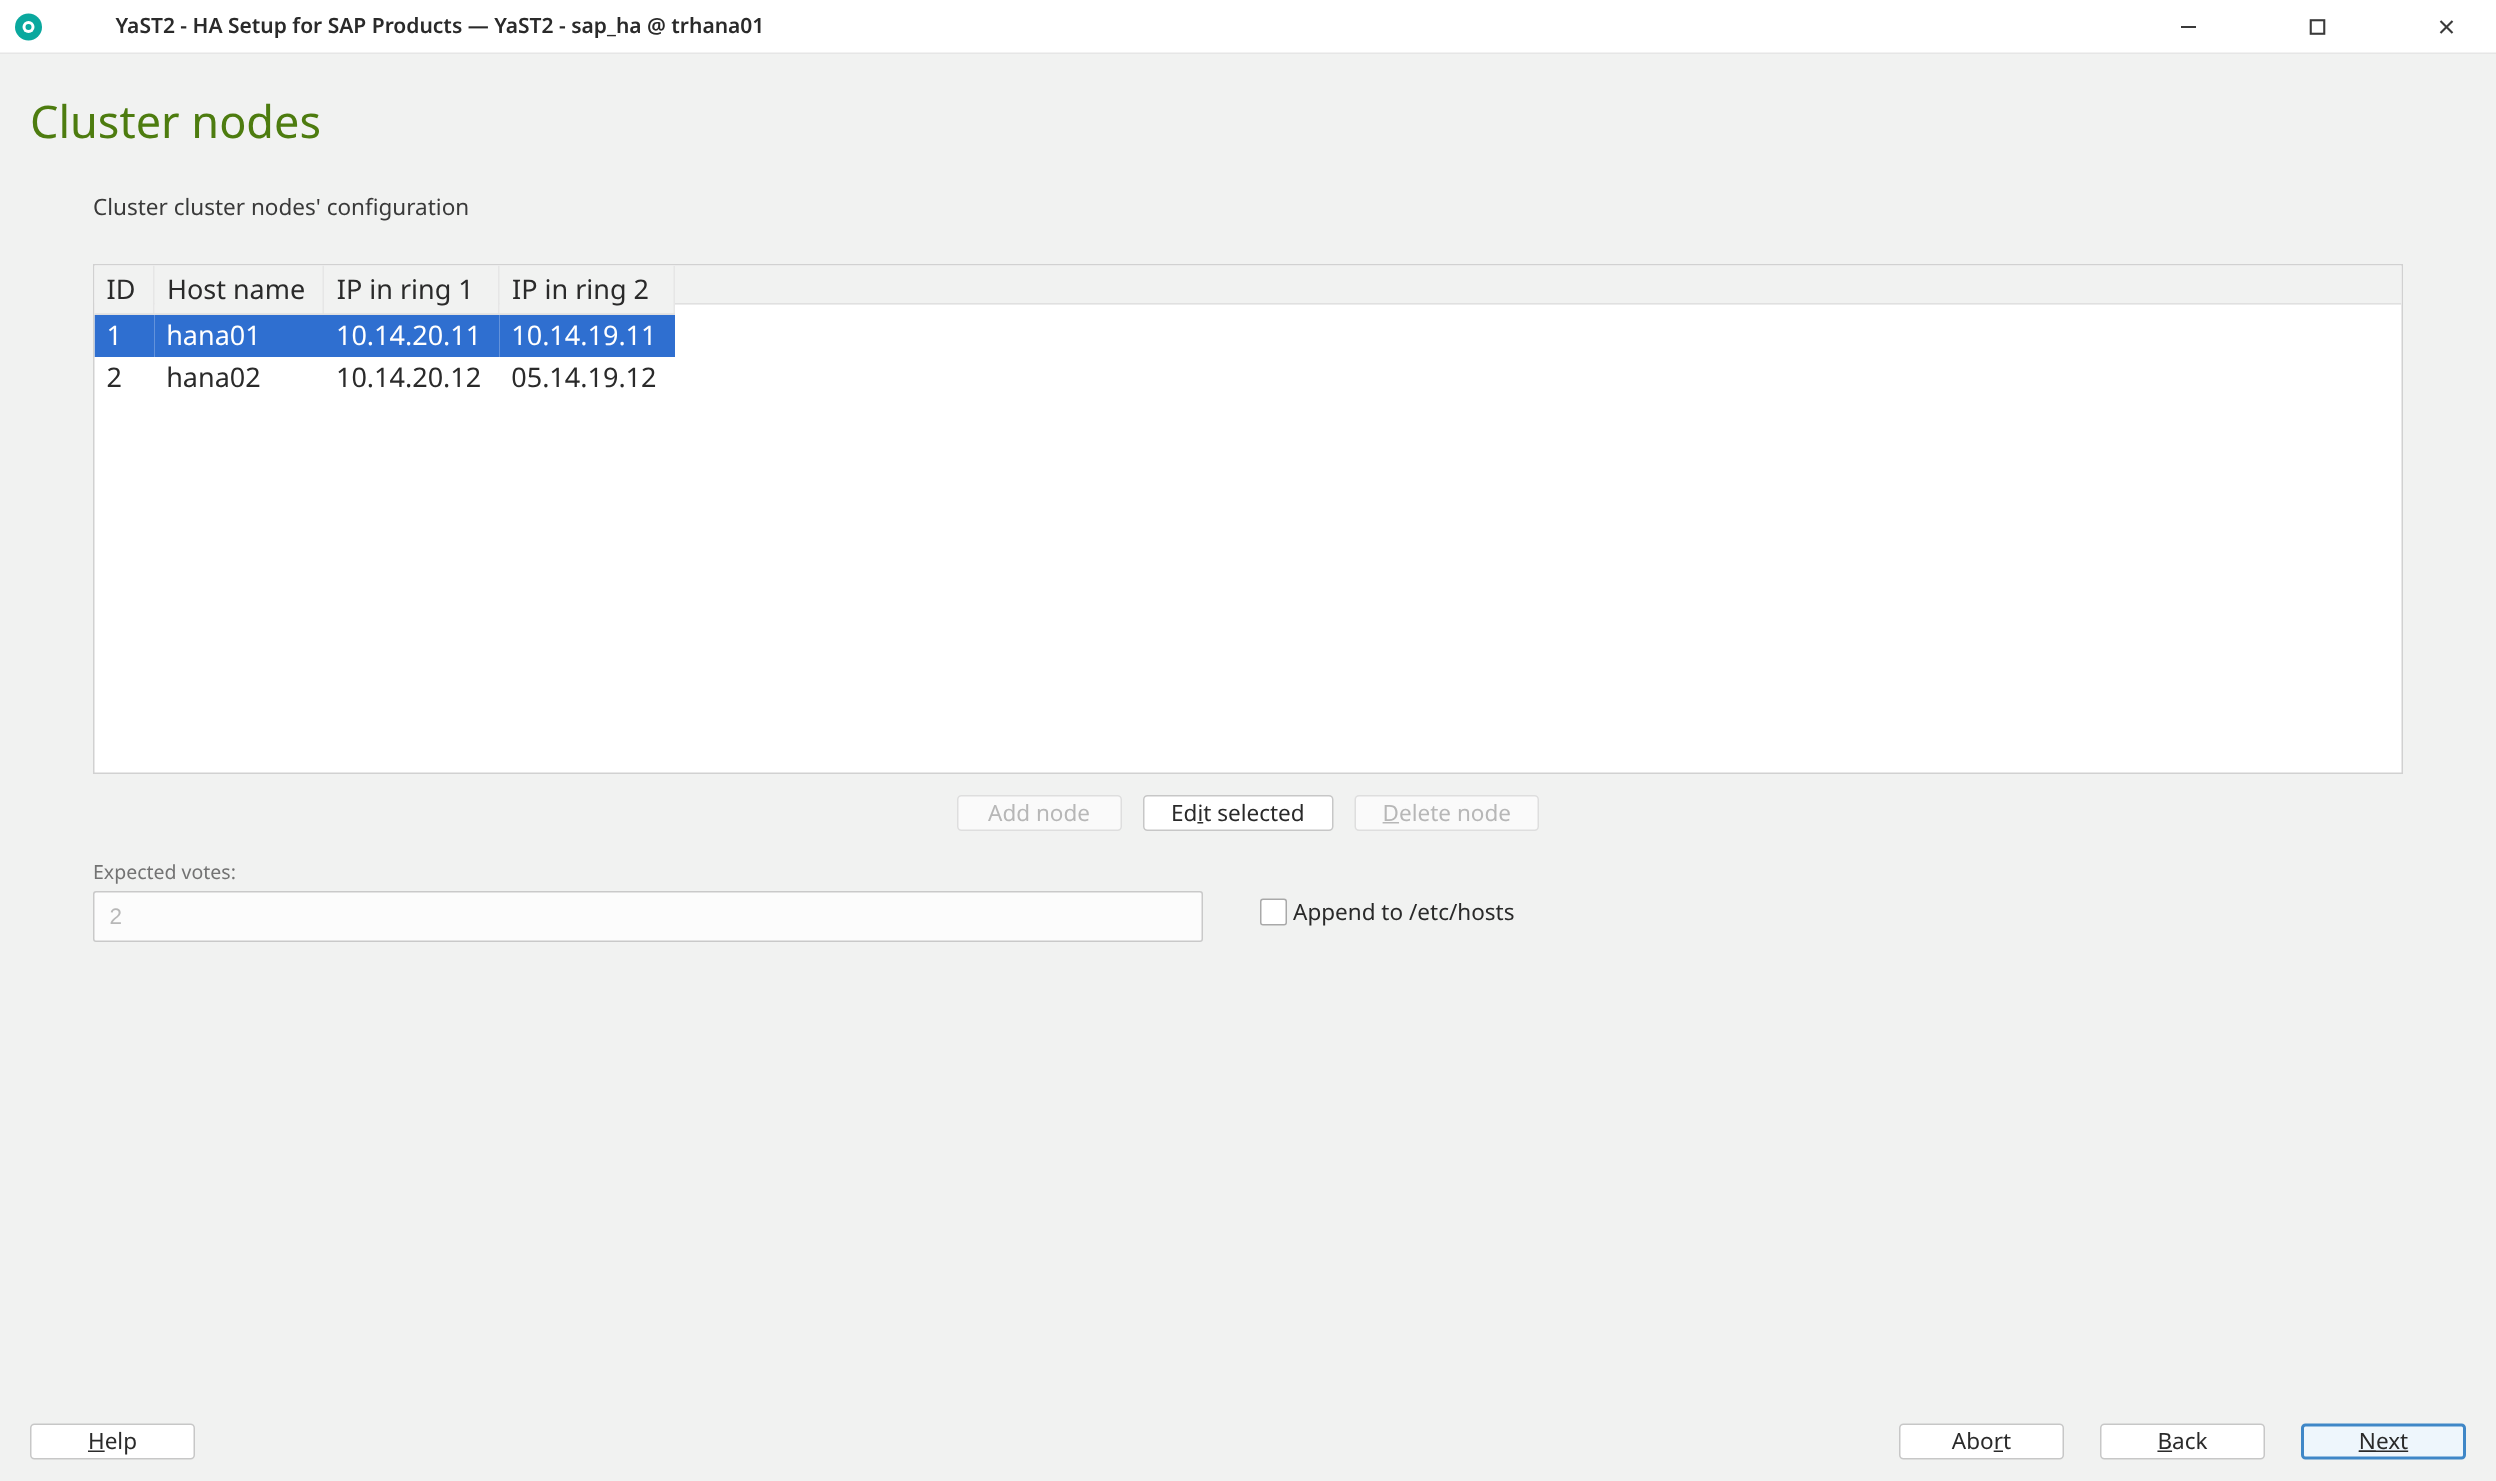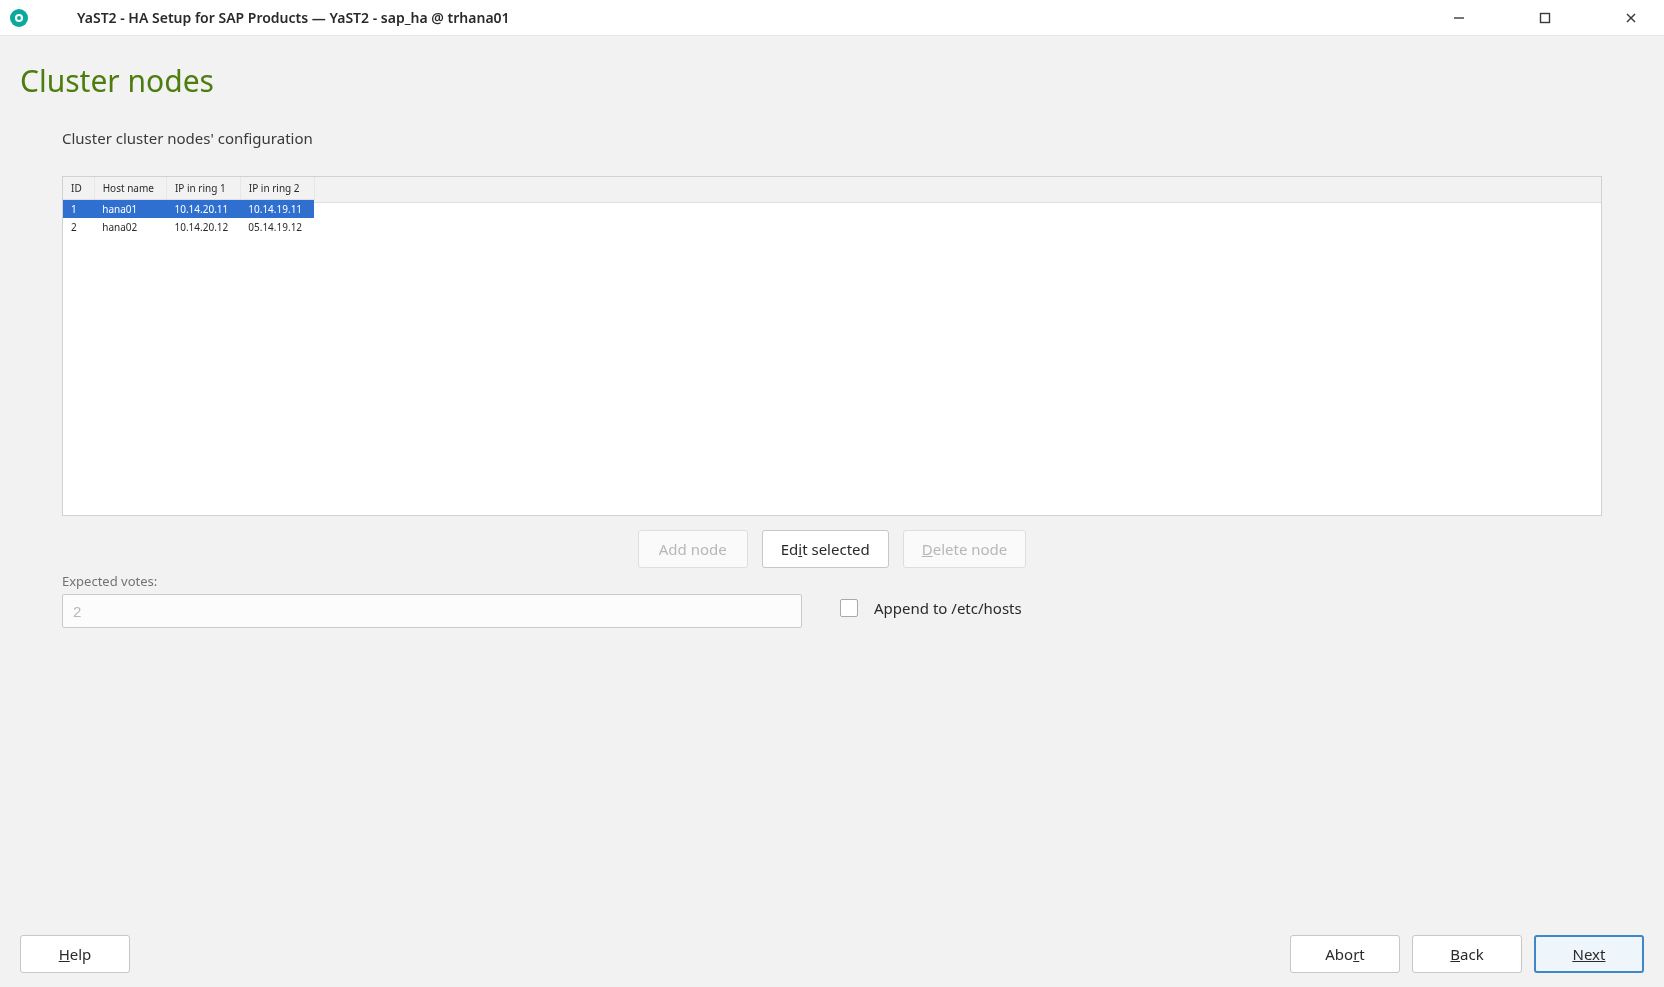--- a/index.html
+++ b/index.html
@@ -62,21 +62,21 @@
   .table-wrap {
     position: absolute;
     left: 62px; top: 140px;
     width: 1540px; height: 340px;
     background: #ffffff;
     border: 1px solid #d1d1d1;
     overflow: hidden;
   }
   table.nodes {
     border-collapse: collapse;
-    font-size: 10px;
+    font-size: 18px;
     width: auto;
   }
   table.nodes th {
     text-align: left;
     font-weight: 400;
     color: #2a2a2a;
     background: #f1f2f1;
     padding: 4px 12px 4px 8px;
     border-bottom: 1px solid #e0e0e0;
     border-right: 1px solid #e6e6e6;
@@ -101,21 +101,21 @@
   .row-buttons {
     position: absolute;
     left: 62px; top: 494px;
     width: 1540px;
     display: flex;
     justify-content: center;
     gap: 14px;
   }
   .btn {
     min-width: 110px;
-    height: 38px;
+    height: 24px;
     padding: 0 18px;
     background: #ffffff;
     border: 1px solid #c7c7c7;
     border-radius: 3px;
     font-size: 15px;
     color: #2a2a2a;
     display: inline-flex;
     align-items: center; justify-content: center;
   }
   .btn.disabled {
@@ -139,39 +139,39 @@
     border: 1px solid #c9c9c9;
     border-radius: 2px;
     padding: 0 10px;
     font-size: 15px;
     color: #b8b8b8;
   }
 
   .append-wrap {
     position: absolute;
     left: 840px; top: 562px;
-    display: flex; align-items: center; gap: 16px;
+    display: flex; align-items: center; gap: 4px;
     font-size: 15px;
     color: #2a2a2a;
   }
   .checkbox {
     width: 18px; height: 18px;
     border: 1px solid #a9a9a9;
     border-radius: 2px;
     background: #ffffff;
     display: inline-block;
   }
 
   .footer {
     position: absolute;
     left: 20px; right: 20px; bottom: 14px;
     display: flex;
     align-items: center;
   }
-  .footer .right { margin-left: auto; display: flex; gap: 12px; border-radius: 15px; }
+  .footer .right { margin-left: auto; display: flex; gap: 24px; border-radius: 15px; }
   .btn.primary {
     border: 2px solid #3f87c7;
     background: #eef6fc;
     text-decoration: underline;
   }
 </style>
 </head>
 <body>
 
 <div class="titlebar">

